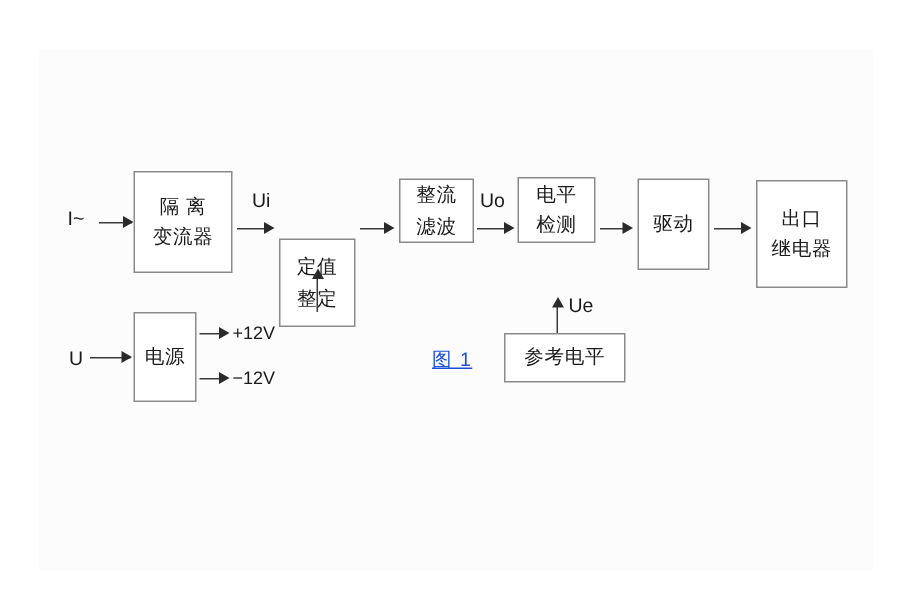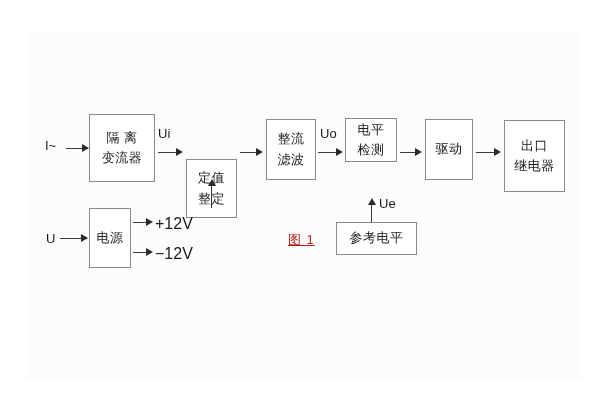--- a/index.html
+++ b/index.html
@@ -36,24 +36,24 @@
     white-space:nowrap;
   }
   .box .ln{display:block;}
   .lbl{
     position:absolute;
     color:#1a1a1a;
     font-size:13px;
     white-space:nowrap;
     line-height:1;
   }
-  .lbl.small{font-size:16px;}
+  .lbl.small{font-size:12px;}
   .cap{
     position:absolute;
-    color:#b91c1c;
+    color:#1d4ed8;
     font-size:13px;
     white-space:nowrap;
     letter-spacing:1px;
     text-decoration:underline;
   }
   
   .hline{
     position:absolute;
     height:1px;
     background:#3a3a3a;
@@ -87,33 +87,33 @@
 
   <div class="lbl" style="left:45px;top:139px;">I~</div>
   <div class="hline" style="left:66px;top:148px;width:22px;"></div>
   <div class="arrow-r" style="left:82px;top:144px;"></div>
 
   <div class="box" style="left:89px;top:114px;width:66px;height:68px;">
     <span class="ln">隔 离</span>
     <span class="ln">变流器</span>
   </div>
 
-  <div class="lbl" style="left:158px;top:127px;text-align:right;">Ui</div>
+  <div class="lbl" style="left:168px;top:127px;text-align:right;">Ui</div>
   <div class="hline" style="left:158px;top:152px;width:21px;"></div>
   <div class="arrow-r" style="left:176px;top:148px;"></div>
 
   <div class="box" style="left:186px;top:119px;width:51px;height:59px;margin-top:40px;">
     <span class="ln">定值</span>
     <span class="ln">整定</span>
   </div>
 
   <div class="hline" style="left:240px;top:152px;width:19px;"></div>
   <div class="arrow-r" style="left:256px;top:148px;"></div>
 
-  <div class="box" style="left:266px;top:119px;width:50px;height:61px;">
+  <div class="box" style="left:266px;top:119px;width:50px;height:43px;">
     <span class="ln">整流</span>
     <span class="ln">滤波</span>
   </div>
 
   <div class="lbl" style="left:320px;top:127px;">Uo</div>
   <div class="hline" style="left:318px;top:152px;width:21px;"></div>
   <div class="arrow-r" style="left:336px;top:148px;"></div>
 
   <div class="box" style="left:345px;top:118px;width:52px;height:44px;">
     <span class="ln">电平</span>

